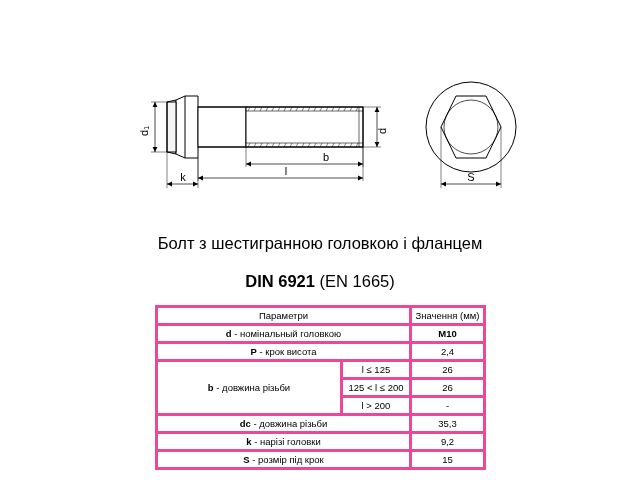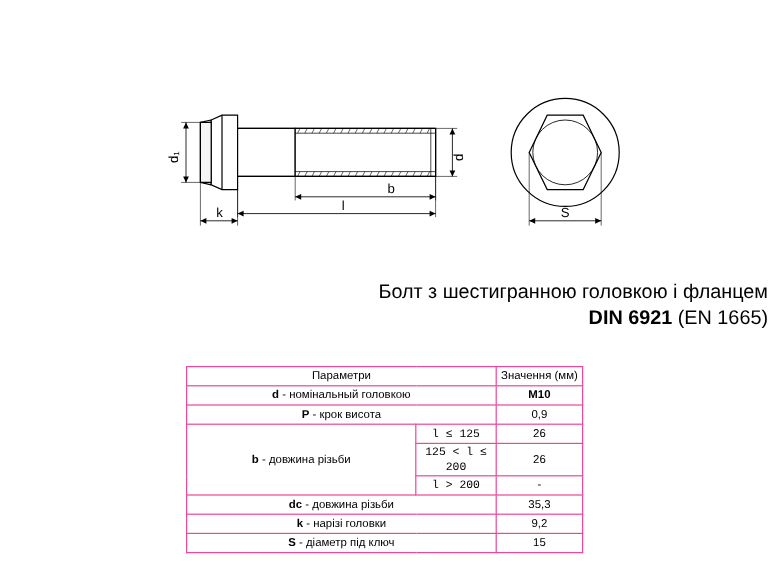--- a/index.html
+++ b/index.html
@@ -22,55 +22,55 @@
     top: 0;
     width: 640px;
     height: 215px;
   }
 
   #title-block {
     position: absolute;
     left: 0;
     top: 232px;
     width: 640px;
-    text-align: right;
+    text-align: center;
   }
   #title-line1 {
     font-size: 16.5px;
     line-height: 22px;
     white-space: nowrap;
   }
   #title-line2 {
     font-size: 16.5px;
     line-height: 22px;
     white-space: nowrap;
-    margin-top: 0;
+    margin-top: 16px;
   }
   #title-line2 .bold {
     font-weight: bold;
   }
 
   #spec-table {
     position: absolute;
     left: 155px;
     top: 305px;
     width: 331px;
     border-collapse: collapse;
     font-size: 9.5px;
   }
   #spec-table td {
-    border: 1px solid #ec4899;
+    border: 3px solid #ec4899;
     padding: 0;
     height: 15px;
     text-align: center;
     vertical-align: middle;
     line-height: 13px;
   }
   .col-param { width: 192px; }
-  .col-sub { width: 66px; font-family: Liberation Mono, monospace; }
+  .col-sub { width: 66px; }
   .col-val { width: 71px; }
   .bold { font-weight: bold; }
 </style>
 </head>
 <body>
 
 <div id="diagram-area">
   <svg width="640" height="215" viewBox="0 0 640 215" xmlns="http://www.w3.org/2000/svg">
     <g fill="none" stroke="#000000" stroke-width="1" stroke-linejoin="miter">
 
@@ -198,21 +198,21 @@
       <td class="col-param" colspan="2">
         <span class="bold">d</span><span> - номінальный головкою</span>
       </td>
       <td class="col-val bold">M10</td>
     </tr>
 
     <tr>
       <td class="col-param" colspan="2">
         <span class="bold">P</span><span> - крок висота</span>
       </td>
-      <td class="col-val">0,9</td>
+      <td class="col-val">2,4</td>
     </tr>
 
     <tr>
       <td rowspan="3">
         <span class="bold">b</span><span> - довжина різьби</span>
       </td>
       <td class="col-sub">l ≤ 125</td>
       <td class="col-val">26</td>
     </tr>
     <tr>
@@ -233,18 +233,18 @@
 
     <tr>
       <td class="col-param" colspan="2">
         <span class="bold">k</span><span> - нарізі головки</span>
       </td>
       <td class="col-val">9,2</td>
     </tr>
 
     <tr>
       <td class="col-param" colspan="2">
-        <span class="bold">S</span><span> - діаметр під ключ</span>
+        <span class="bold">S</span><span> - розмір під крок</span>
       </td>
       <td class="col-val">15</td>
     </tr>
   </tbody>
 </table>
 
 </body></html>

